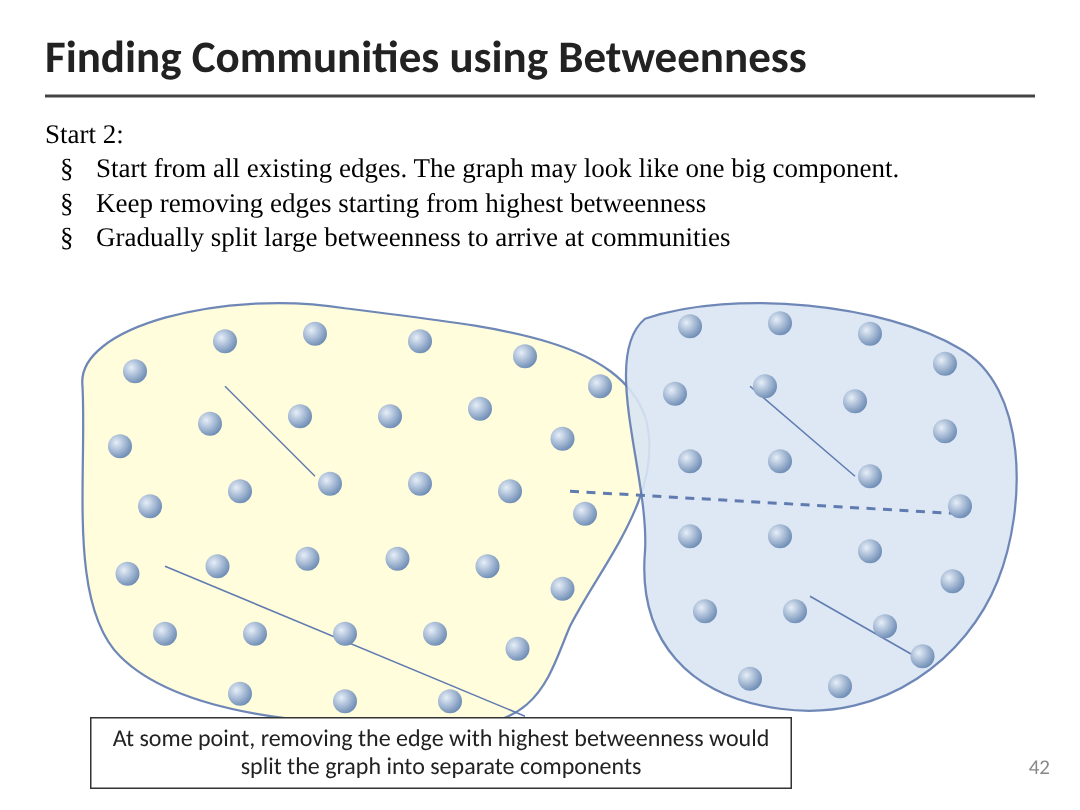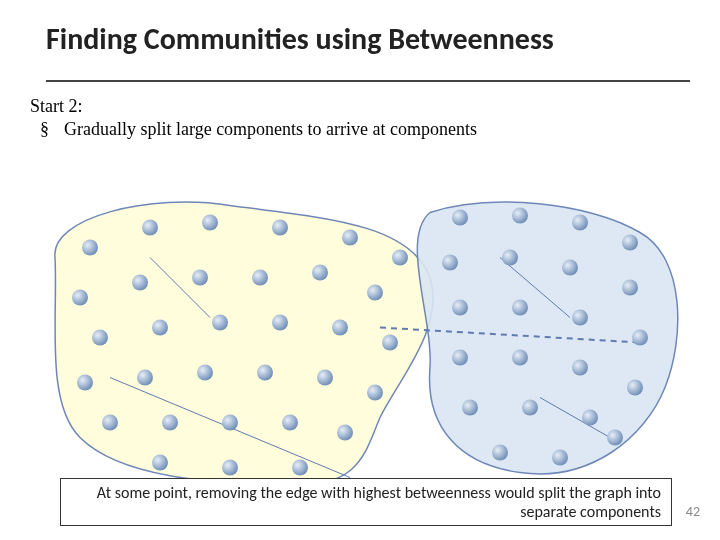--- a/index.html
+++ b/index.html
@@ -1,39 +1,41 @@
 <!DOCTYPE html>
 <html><head>
 <meta charset="utf-8">
 <style>
   * { margin: 0; padding: 0; box-sizing: border-box; }
   body { width: 720px; height: 540px; background: #fff; font-family: Calibri, Arial, sans-serif; position: relative; overflow: hidden; }
   .slide { padding: 20px 30px; position: relative; height: 100%; }
-  .title { font-size: 30px; color: #222; padding-bottom: 23px; border-bottom: 2px solid #444; margin-bottom: 14px; margin-left: 16px; }
+  .title { font-size: 30px; color: #222; padding-bottom: 6px; border-bottom: 2px solid #444; margin-bottom: 14px; }
   .method-label { font-family: Georgia, 'Times New Roman', serif; font-size: 18px; color: #000; margin-bottom: 2px; }
   .bullets { list-style: none; font-family: Georgia, 'Times New Roman', serif; font-size: 18px; color: #000; margin-left: 10px; }
   .bullets li { padding-left: 24px; position: relative; margin-bottom: 2px; }
   .bullets li::before { content: "§"; position: absolute; left: 0; top: 0; }
   .diagram { position: absolute; left: 30px; right: 30px; top: 195px; bottom: 50px; }
-  .caption-box { position: absolute; bottom: 14px; left: 60px; width: 612px; border: 1px solid #333; background: #fff; padding: 4px 10px; text-align: right; font-size: 16px; color: #222; }
+  .caption-box { position: absolute; bottom: 14px; left: 60px; width: 468px; border: 1px solid #333; background: #fff; padding: 4px 10px; text-align: center; font-size: 16px; color: #222; }
   .page-num { position: absolute; bottom: 20px; right: 20px; font-size: 14px; color: #888; }
   .blob-yellow { fill: #fffdd8; stroke: #5f7bb0; stroke-width: 1.5; opacity: 0.9; }
   .blob-blue { fill: #dae6f3; stroke: #5f7bb0; stroke-width: 1.5; opacity: 0.9; }
   .node { fill: url(#nodeGrad); }
   .edge { stroke: #5f7bb0; stroke-width: 1; fill: none; }
   .edge-dashed { stroke: #5f7bb0; stroke-width: 2; stroke-dasharray: 6 5; fill: none; }
 </style>
 </head>
 <body>
 
 <div class="slide">
   <h1 class="title">Finding Communities using Betweenness</h1>
   <div class="method-label">Start 2:</div>
   <ul class="bullets">
-    <li>Gradually split large components to arrive at components</li>
+    <li>Start from all existing edges. The graph may look like one big component.</li>
+    <li>Keep removing edges starting from highest betweenness</li>
+    <li>Gradually split large betweenness to arrive at communities</li>
   </ul>
 
   <div class="diagram">
     <svg width="100%" height="100%" viewBox="0 0 660 290">
       <defs>
         <radialGradient id="nodeGrad" cx="35%" cy="35%" r="70%">
           <stop offset="0%" stop-color="#e6eef8"></stop>
           <stop offset="100%" stop-color="#6c8bb4"></stop>
         </radialGradient>
       </defs>

